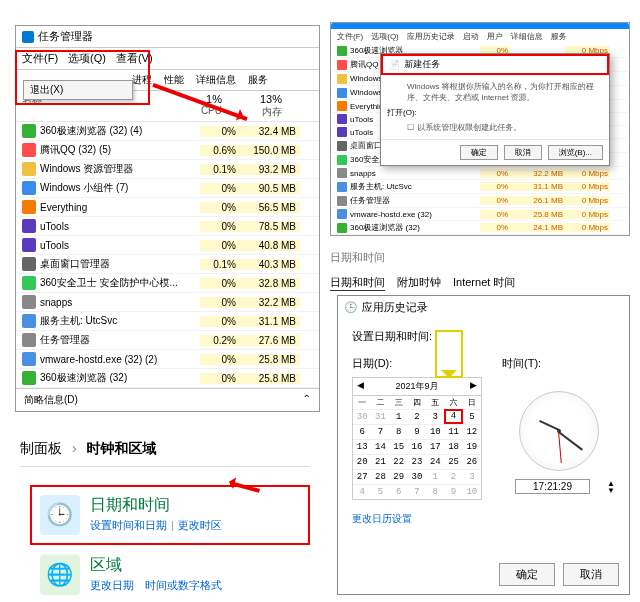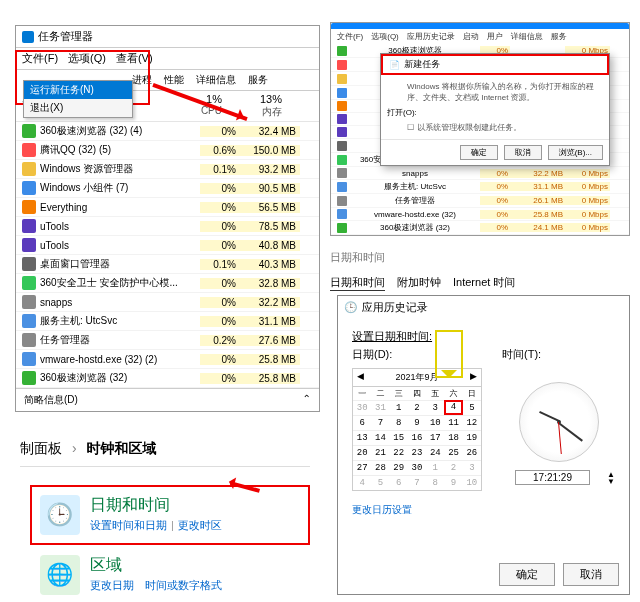--- a/index.html
+++ b/index.html
@@ -31,21 +31,21 @@
   .arrow-line { position: absolute; left: 150px; top: 100px; width: 100px; height: 4px; background: #e00; transform: rotate(20deg); z-index: 4; }
   .arrow-line::after { content:''; position: absolute; right: -2px; top: -5px; border: 6px solid transparent; border-left-color: #e00; }
 
   
   .tm2 { position: absolute; left: 330px; top: 22px; width: 300px; border: 1px solid #999; background: #fff; }
   .tm2-bar { background: #0a84ff; height: 6px; border-radius: 2px 2px 0 0; }
   .tm2-menu { display: flex; gap: 8px; padding: 2px 6px; font-size: 8px; color: #333; }
   .tm2-list { font-size: 8px; }
   .tm2-row { display: flex; padding: 1px 6px; border-bottom: 1px solid #f5f5f5; align-items: center; }
   .tm2-row .ic { width: 10px; height: 10px; display: inline-block; margin-right: 3px; border-radius: 1px; }
-  .tm2-row .n { width: 130px; white-space: nowrap; overflow: hidden; text-align: center; }
+  .tm2-row .n { width: 130px; white-space: nowrap; overflow: hidden; }
   .tm2-row .c { width: 30px; text-align: right; background: #fff9cc; padding-right: 2px; color: #c46100; }
   .tm2-row .m { width: 55px; text-align: right; background: #fff9cc; padding-right: 2px; color: #c46100; }
   .tm2-row .d { width: 45px; text-align: right; background: #fff9cc; padding-right: 2px; color: #c46100; }
   .dlg { position: absolute; left: 380px; top: 53px; width: 230px; background: #fff; border: 1px solid #888; box-shadow: 3px 3px 8px rgba(0,0,0,0.3); z-index: 10; }
   .dlg-title { background: #fff; border: 2px solid #e00; padding: 2px 6px; font-size: 9px; display: flex; align-items: center; gap: 4px; }
   .dlg-body { padding: 6px; font-size: 8px; }
   .dlg-body .msg { margin-left: 20px; margin-bottom: 0; color: #555; }
   .dlg-fld { display: flex; align-items: flex-end; gap: 4px; margin: 4px 0; }
   .dlg-inp { flex: 1; border: 2px solid #e00; padding: 1px 4px; font-size: 8px; background: #eef; color: #00e; }
   .dlg-chk { margin-left: 20px; font-size: 8px; color: #555; display: flex; align-items: center; gap: 3px; }
@@ -54,21 +54,21 @@
 
   
   .dt-crumb { position: absolute; left: 330px; top: 250px; font-size: 11px; color: #777; }
   .dt-tabs { position: absolute; left: 330px; top: 275px; font-size: 11px; display: flex; gap: 12px; }
 
   
   .dts { position: absolute; left: 337px; top: 295px; width: 293px; height: 300px; border: 1px solid #888; background: #fff; }
   .dts-title { display: flex; align-items: center; gap: 4px; padding: 4px 6px; font-size: 11px; }
   .dts-title .ic { color: #0078d4; }
   .dts-body { padding: 10px 14px; }
-  .dts-lbl { font-size: 11px; margin-bottom: 3px; text-decoration: underline; }
+  .dts-lbl { font-size: 11px; margin-bottom: 12px; }
   .dts-row { display: flex; gap: 20px; }
   .dts-col { font-size: 11px; }
   .yl-arrow { position: absolute; left: 435px; top: 330px; width: 28px; height: 48px; border: 2px solid #e0d000; z-index: 20; pointer-events: none; }
   .yl-arrow::after { content:''; position: absolute; left: 4px; bottom: -10px; border: 8px solid transparent; border-top-color: #e0d000; }
   .cal { margin-top: 6px; border: 1px solid #ccc; font-size: 9px; width: 130px; }
   .cal-head { display: flex; justify-content: space-between; padding: 2px 4px; background: #fff; border-bottom: 1px solid #ccc; font-size: 9px; }
   .cal-grid { display: grid; grid-template-columns: repeat(7, 1fr); text-align: center; }
   .cal-grid .wd { padding: 1px 0; font-size: 8px; }
   .cal-grid .d { padding: 2px 0; font-size: 9px; border-top: 1px solid #eee; cursor: pointer; font-family: Liberation Mono, monospace; }
   .cal-grid .d.gray { color: #aaa; }
@@ -210,21 +210,20 @@
         <span class="m">25.8 MB</span>
       </div>
     </div>
   <div class="tm-foot">
     <span class="chev">⌃</span>
     <span>简略信息(D)</span>
   </div>
 </div>
 <div class="tm-red-box"></div>
 <div class="tm-submenu">
-  <div class="item-hl">运行新任务(N)</div>
   <div class="item">退出(X)</div>
 </div>
 <div class="arrow-line"></div>
 
 <div class="tm2">
   <div class="tm2-bar"></div>
   <div class="tm2-menu">
     <span>文件(F)</span>
     <span>选项(Q)</span>
     <span>应用历史记录</span>

